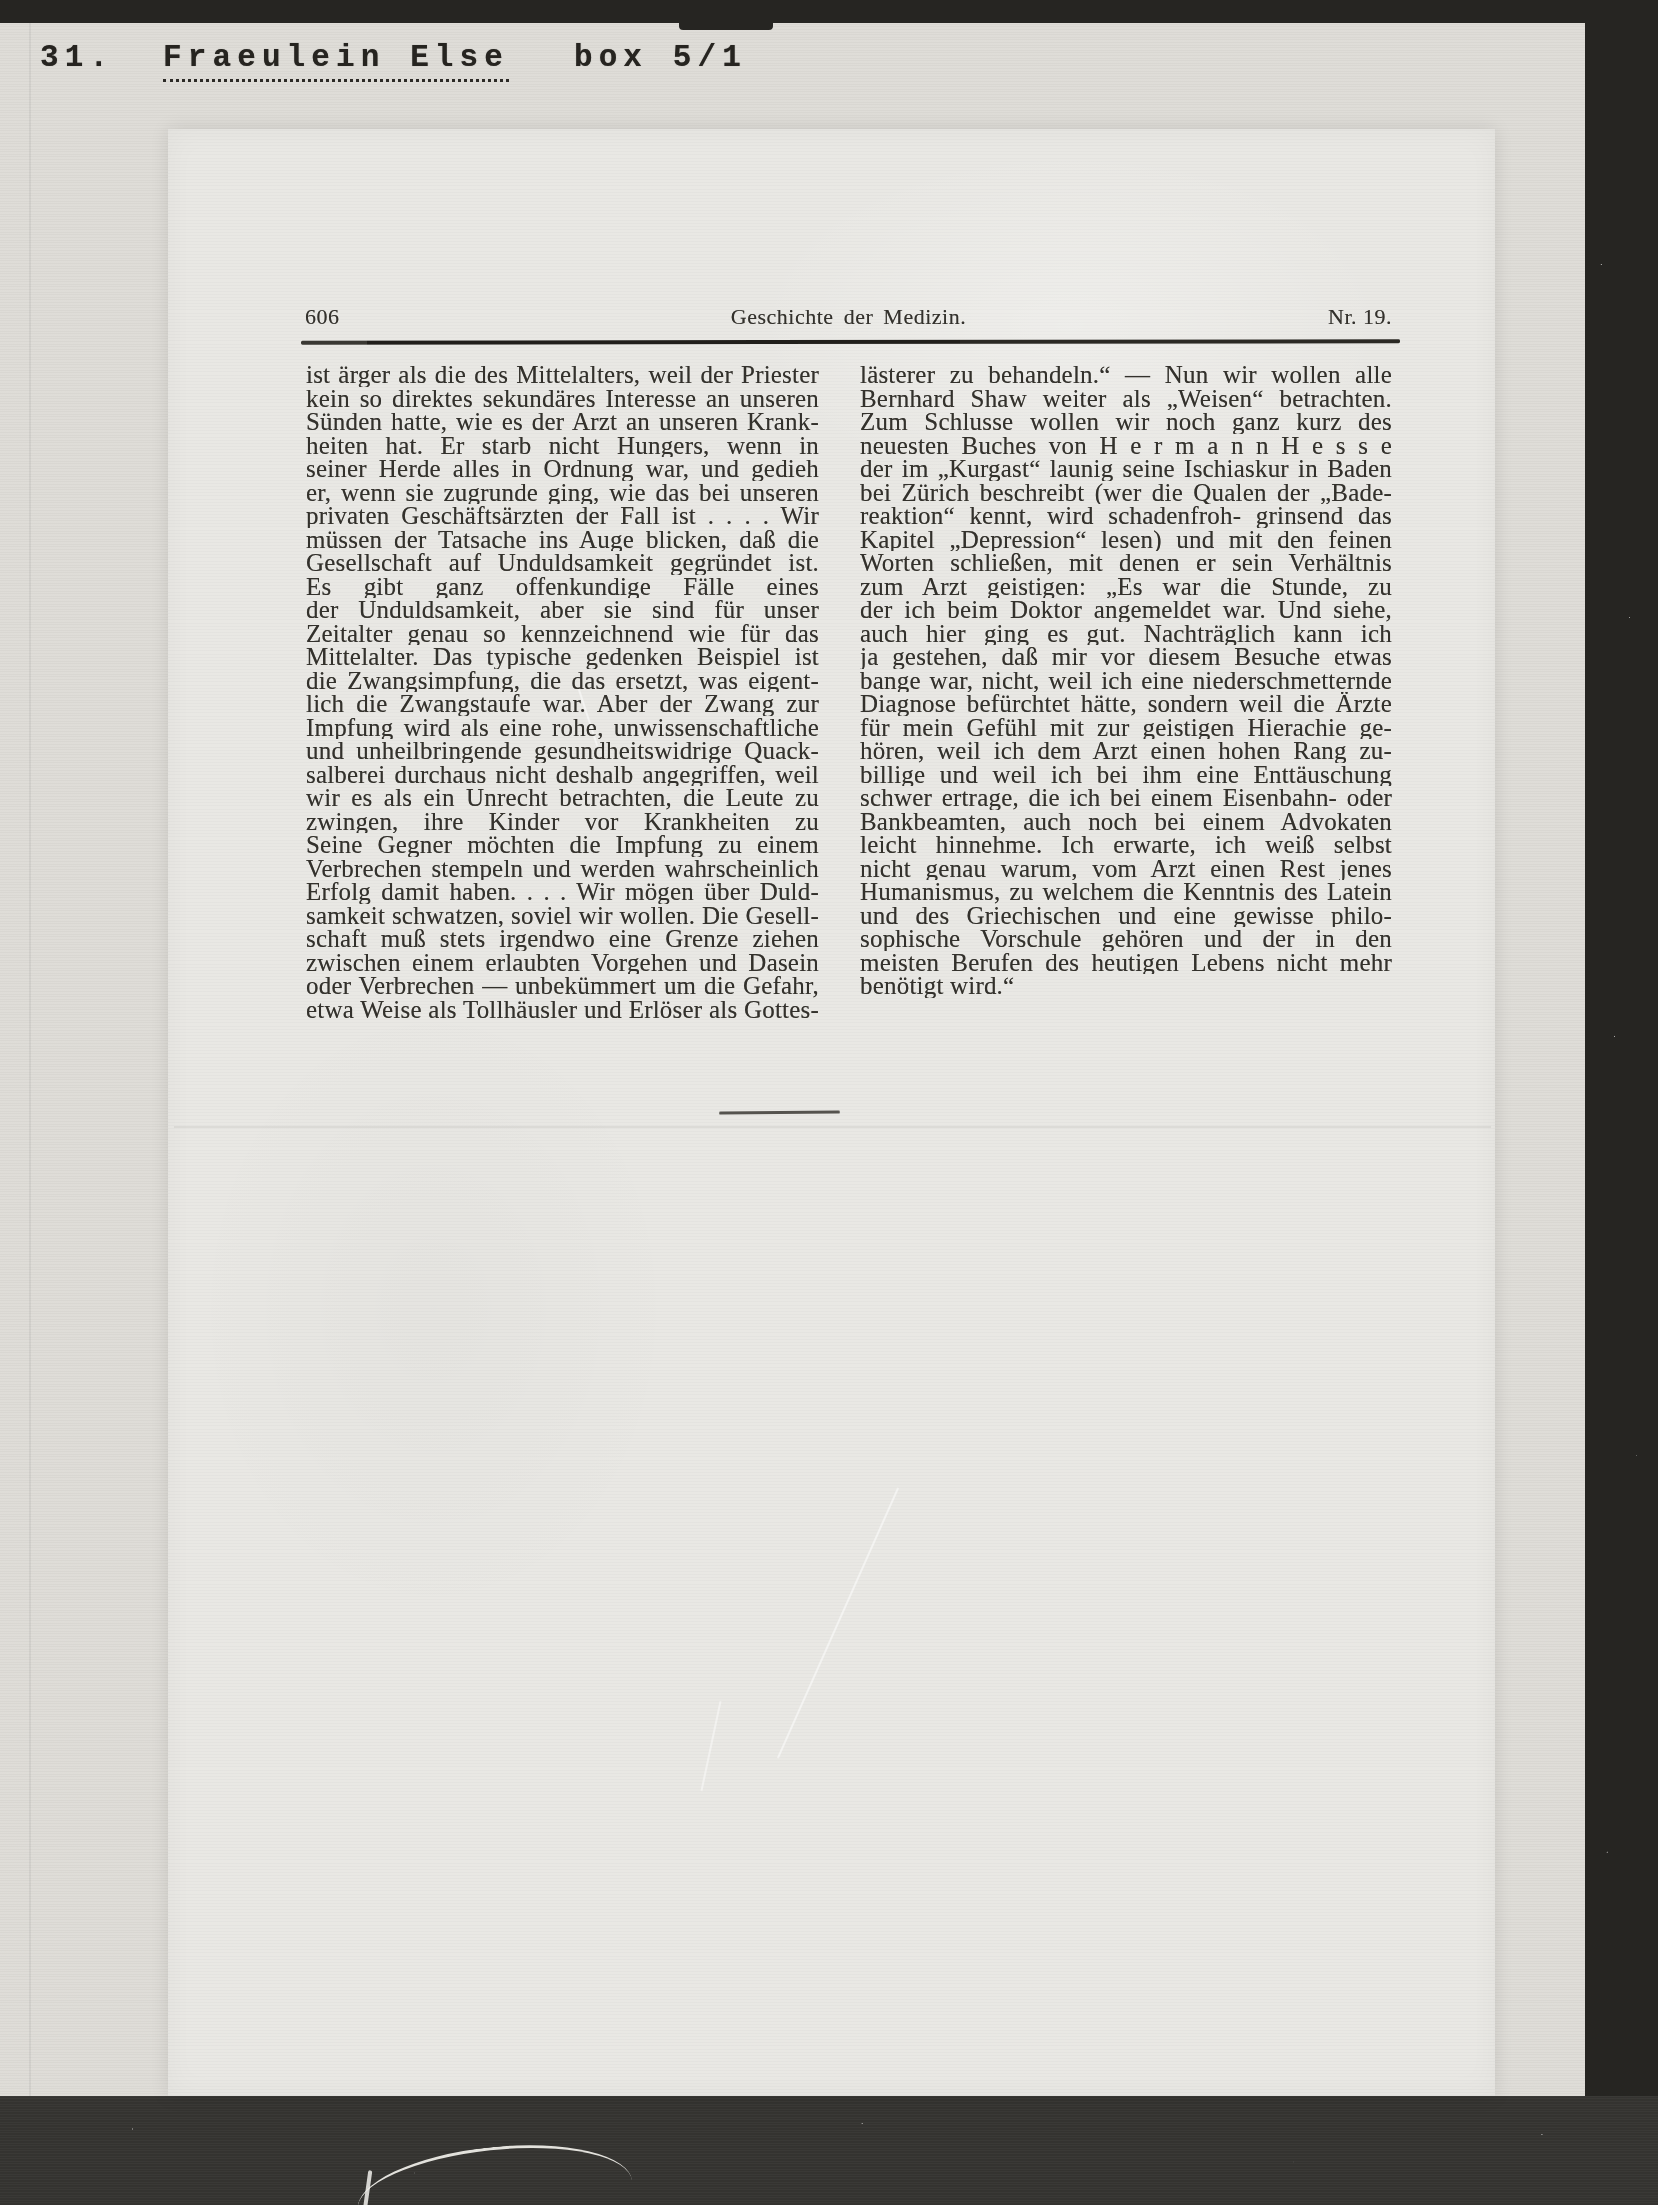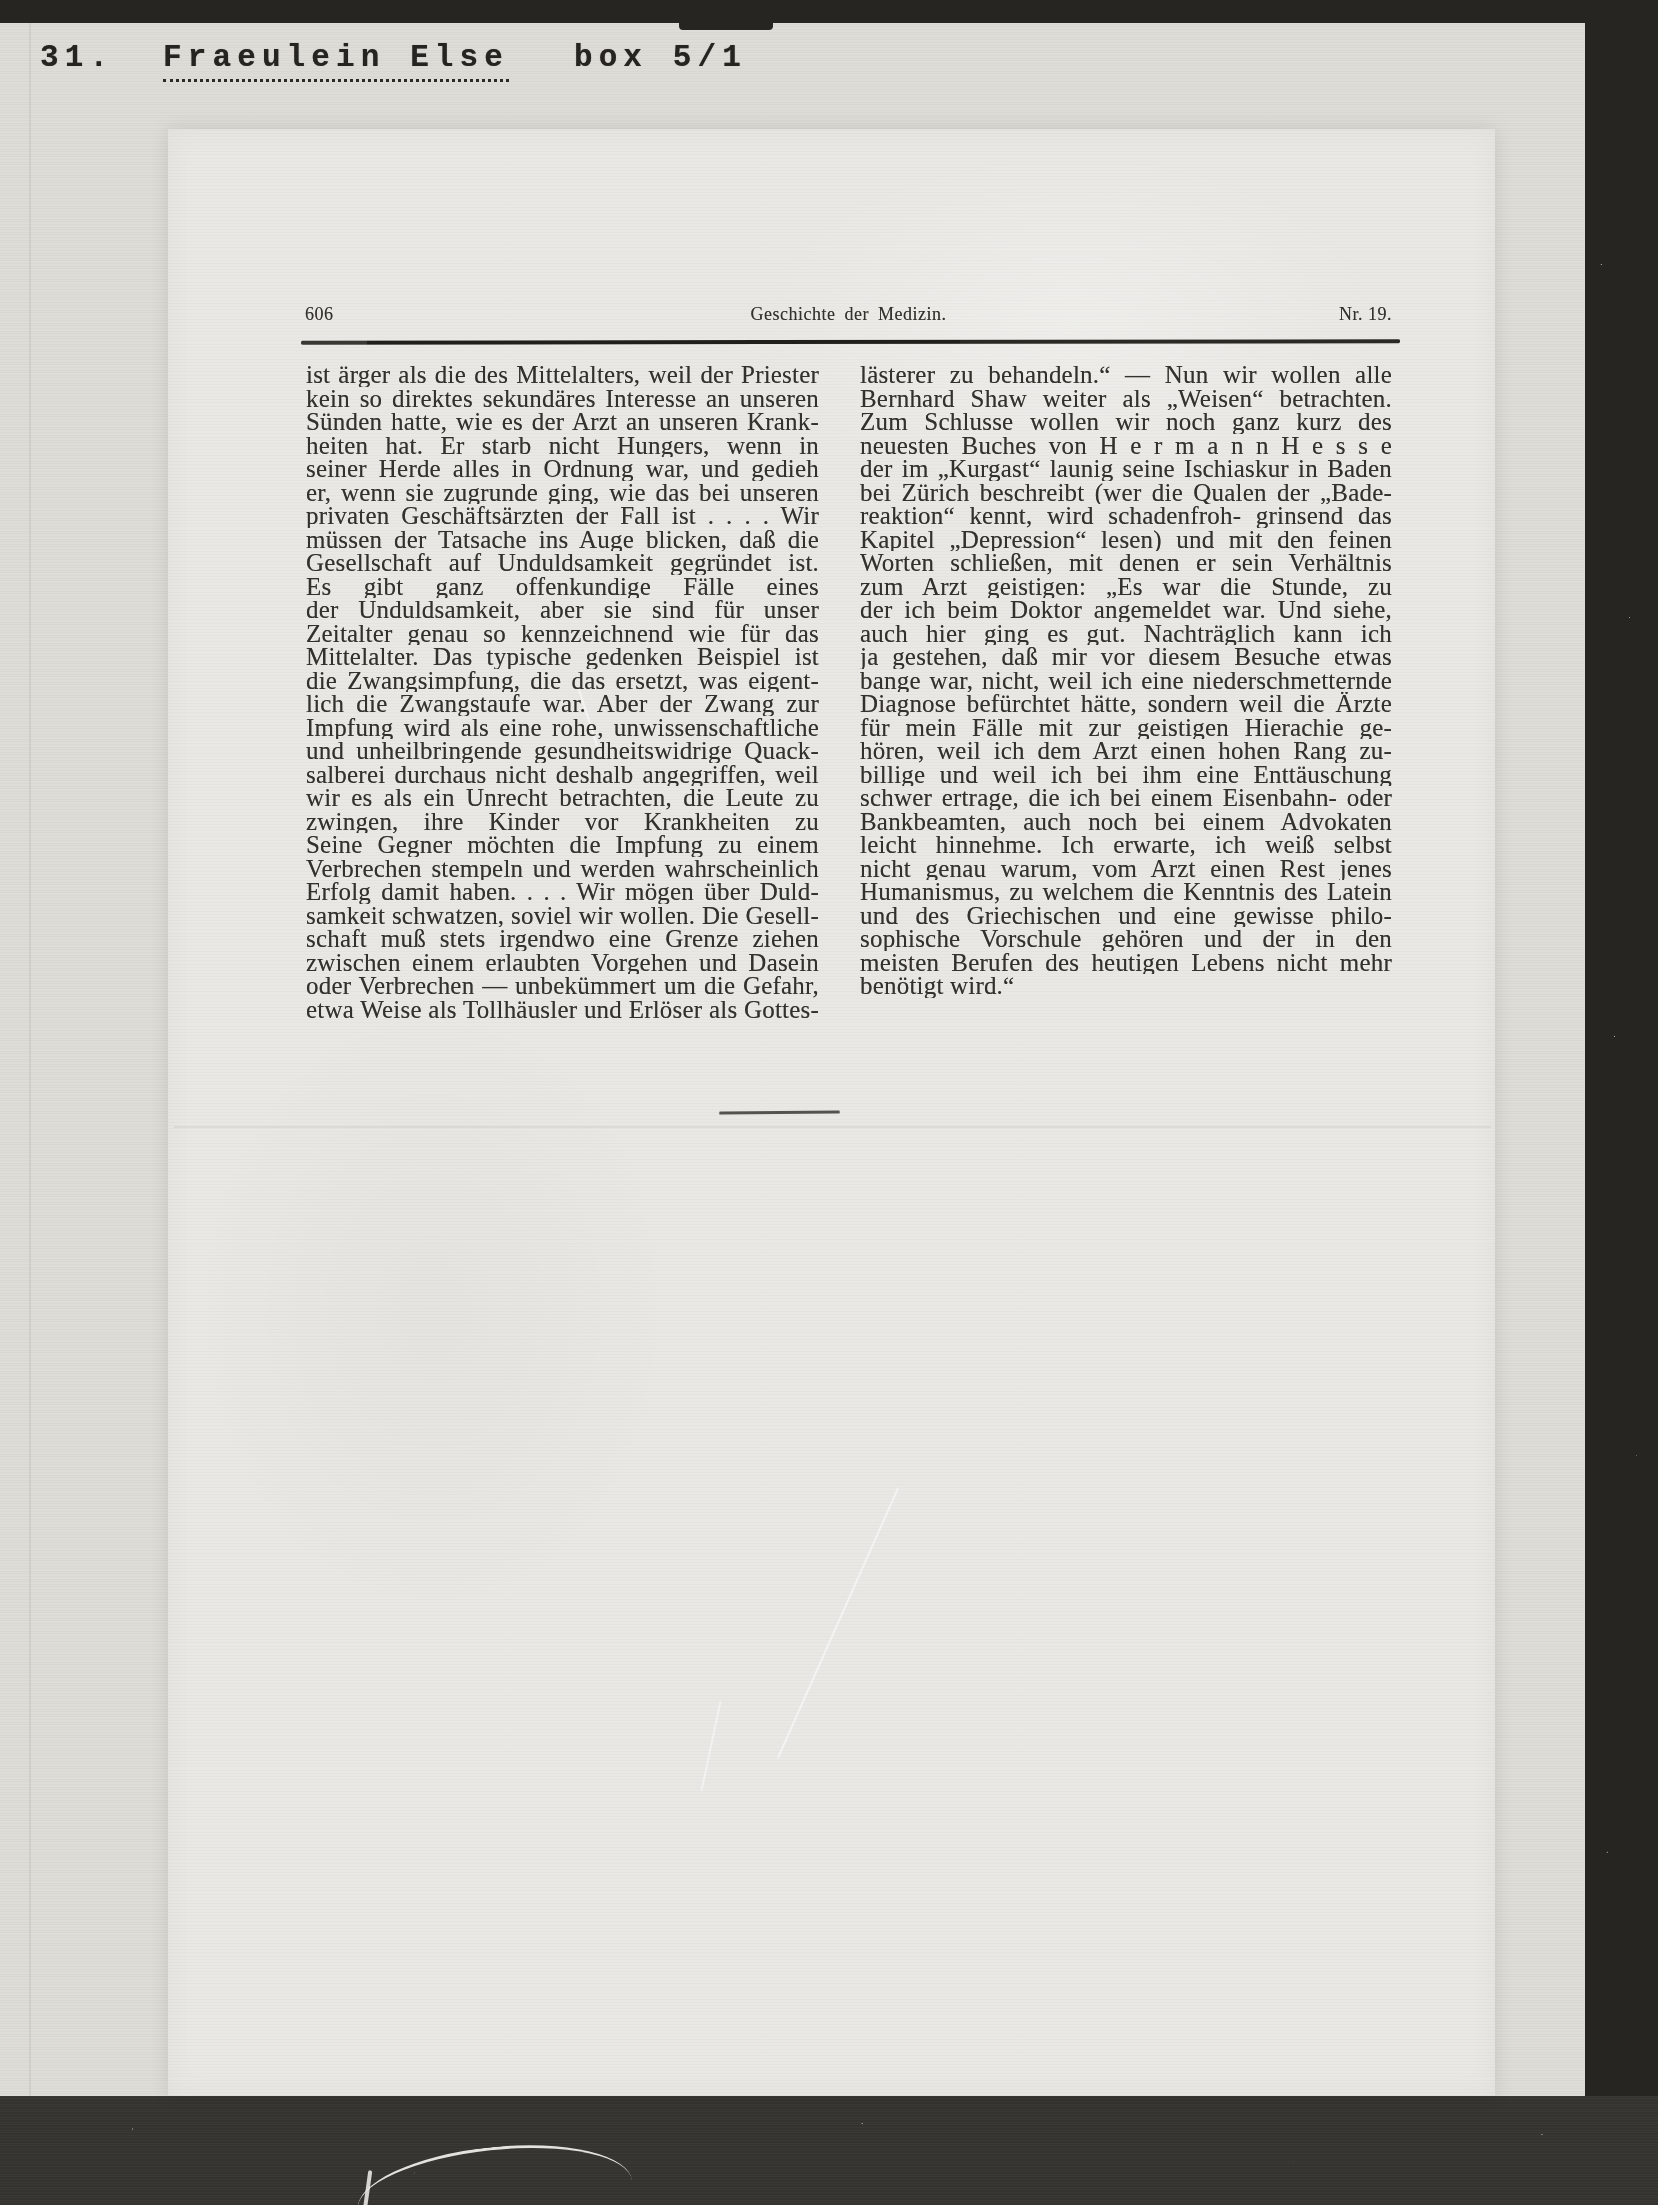--- a/index.html
+++ b/index.html
@@ -80,21 +80,21 @@
     white-space:nowrap;
   }
   .annotation .num{margin-right:41px;}
   .annotation .title{border-bottom:3.6px dotted #2c2a26;padding-bottom:4.1px;margin-left:8px;}
   .annotation .box{margin-left:65px;}
 
   
   .page-header{
     position:absolute;left:305px;top:304px;width:1087px;
     display:flex;justify-content:space-between;align-items:baseline;
-    font-size:18px;color:var(--ink);
+    font-size:22px;color:var(--ink);
     text-shadow:0 0 0.5px rgba(51,49,44,0.45);
     letter-spacing:0.5px;
   }
   .page-header .mid{position:absolute;left:0;right:0;text-align:center;word-spacing:4.1px;}
   .header-rule{
     position:absolute;left:301px;top:340px;width:1099px;height:4.1px;
     background:linear-gradient(90deg,#3a3833 0 6%,#211f1b 6% 60%,#2b2924 60% 100%);
     border-radius:1.5px;transform:rotate(-0.08deg);
   }
 
@@ -185,21 +185,21 @@
     <div class="pline">bei Zürich beschreibt (wer die Qualen der „Bade-</div>
     <div class="pline">reaktion“ kennt, wird schadenfroh- grinsend das</div>
     <div class="pline">Kapitel „Depression“ lesen) und mit den feinen</div>
     <div class="pline">Worten schließen, mit denen er sein Verhältnis</div>
     <div class="pline">zum Arzt geistigen: „Es war die Stunde, zu</div>
     <div class="pline">der ich beim Doktor angemeldet war. Und siehe,</div>
     <div class="pline">auch hier ging es gut. Nachträglich kann ich</div>
     <div class="pline">ja gestehen, daß mir vor diesem Besuche etwas</div>
     <div class="pline">bange war, nicht, weil ich eine niederschmetternde</div>
     <div class="pline">Diagnose befürchtet hätte, sondern weil die Ärzte</div>
-    <div class="pline">für mein Fälle mit zur geistigen Hierachie ge-</div>
+    <div class="pline">für mein Gefühl mit zur geistigen Hierachie ge-</div>
     <div class="pline">hören, weil ich dem Arzt einen hohen Rang zu-</div>
     <div class="pline">billige und weil ich bei ihm eine Enttäuschung</div>
     <div class="pline">schwer ertrage, die ich bei einem Eisenbahn- oder</div>
     <div class="pline">Bankbeamten, auch noch bei einem Advokaten</div>
     <div class="pline">leicht hinnehme. Ich erwarte, ich weiß selbst</div>
     <div class="pline">nicht genau warum, vom Arzt einen Rest jenes</div>
     <div class="pline">Humanismus, zu welchem die Kenntnis des Latein</div>
     <div class="pline">und des Griechischen und eine gewisse philo-</div>
     <div class="pline">sophische Vorschule gehören und der in den</div>
     <div class="pline">meisten Berufen des heutigen Lebens nicht mehr</div>

